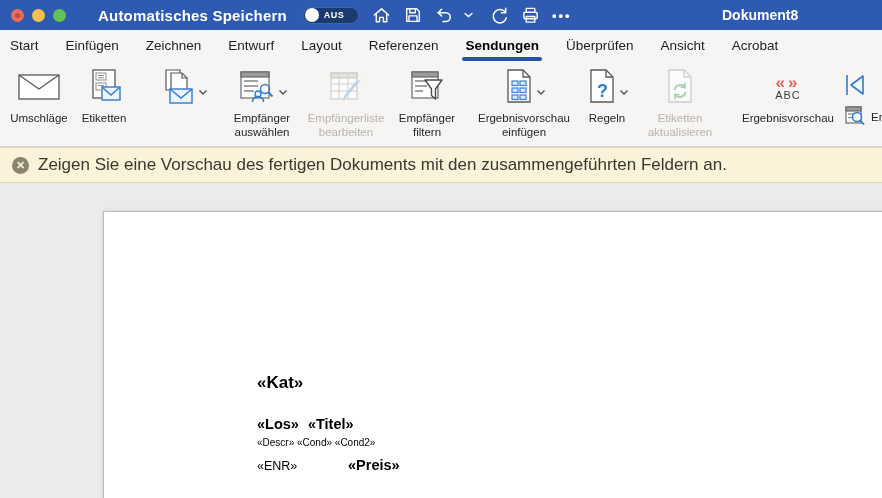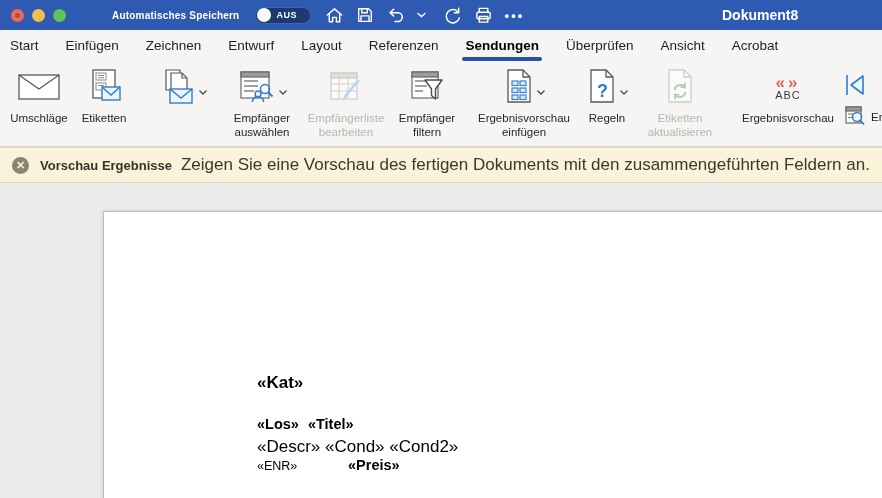--- a/index.html
+++ b/index.html
@@ -8,21 +8,21 @@
 
   
   .titlebar { position:absolute; left:0; top:0; width:100%; height:30px; background:#2e5bb1;
               display:flex; align-items:center; }
   .traffic { display:flex; gap:8px; margin-left:11px; }
   .tl { width:13px; height:13px; border-radius:50%; position:relative; }
   .tl.red { background:#ee6a5e; }
   .tl.red::after { content:""; position:absolute; left:4px; top:4px; width:5px; height:5px; border-radius:50%; background:#c14a41; }
   .tl.yellow { background:#f5bf4f; }
   .tl.green { background:#61c454; }
-  .autosave-label { color:#fff; font-size:10px; font-weight:700; margin-left:46px; letter-spacing:.2px; }
+  .autosave-label { color:#fff; font-size:15px; font-weight:700; margin-left:32px; letter-spacing:.2px; }
   .toggle { margin-left:16px; width:56px; height:17px; border-radius:9px; background:#1b3a6d;
             border:1px solid #3c66ae; display:flex; align-items:center; cursor:default; }
   .toggle-knob { width:14px; height:14px; border-radius:50%; background:#fff; margin-left:1px; }
   .toggle-text { color:#fff; font-size:9px; font-weight:700; margin-left:5px; letter-spacing:.5px; }
   .tb-icons { display:flex; align-items:center; margin-left:12px; gap:9px; }
   .tb-ic { width:22px; height:22px; display:flex; align-items:center; justify-content:center; }
   .tb-ic svg { display:block; }
   .tb-chev { margin-left:-6px; }
   .tb-dots { color:#fff; font-size:13px; letter-spacing:2px; font-weight:700; }
   .doc-title { position:absolute; left:722px; top:0; height:30px; display:flex; align-items:center;
@@ -80,21 +80,21 @@
   .info-title { font-size:13px; font-weight:700; color:#35332a; margin-left:11px; white-space:nowrap; }
   .info-msg { font-size:17px; color:#3a382f; margin-left:9px; white-space:nowrap; }
 
   
   .docarea { position:absolute; left:0; top:183px; width:100%; height:315px; background:#ebebeb; }
   .page { position:absolute; left:103px; top:28px; width:900px; height:400px; background:#fff;
           border:1px solid #bcbcbc; box-shadow:0 0 4px rgba(0,0,0,.12); }
   .fieldline { position:absolute; color:#000; white-space:pre; }
   .l-kat   { left:257px; top:190px; font-size:17px; font-weight:700; }
   .l-los   { left:257px; top:233px; font-size:14.5px; font-weight:700; }
-  .l-descr { left:257px; top:254px; font-size:17px; }
+  .l-descr { left:257px; top:254px; font-size:10px; }
   .l-enr   { left:257px; top:276px; font-size:12.5px; width:220px; }
   .l-enr .preis { position:absolute; left:91px; top:-2px; font-size:14.5px; font-weight:700; }
   .gap2 { display:inline-block; width:9px; }
 </style>
 </head>
 <body>
 
 <div class="titlebar">
   <div class="traffic">
     <div class="tl red"></div>
@@ -369,21 +369,20 @@
           </svg>
         </span>
         <span class="rlabel">Empfänger suchen</span>
       </div>
     </div>
   </div>
 </div>
 
 <div class="infobar">
   <div class="info-x">✕</div>
-  <span class="info-title">Vorschau Ergebnisse</span>
   <span class="info-msg">Zeigen Sie eine Vorschau des fertigen Dokuments mit den zusammengeführten Feldern an.</span>
 </div>
 
 <div class="docarea">
   <div class="page"></div>
   <div class="fieldline l-kat">«Kat»</div>
   <div class="fieldline l-los"><span>«Los»</span><span class="gap2"></span><span>«Titel»</span></div>
   <div class="fieldline l-descr">«Descr» «Cond» «Cond2»</div>
   <div class="fieldline l-enr"><span>«ENR»</span><span class="preis">«Preis»</span></div>
 </div>

